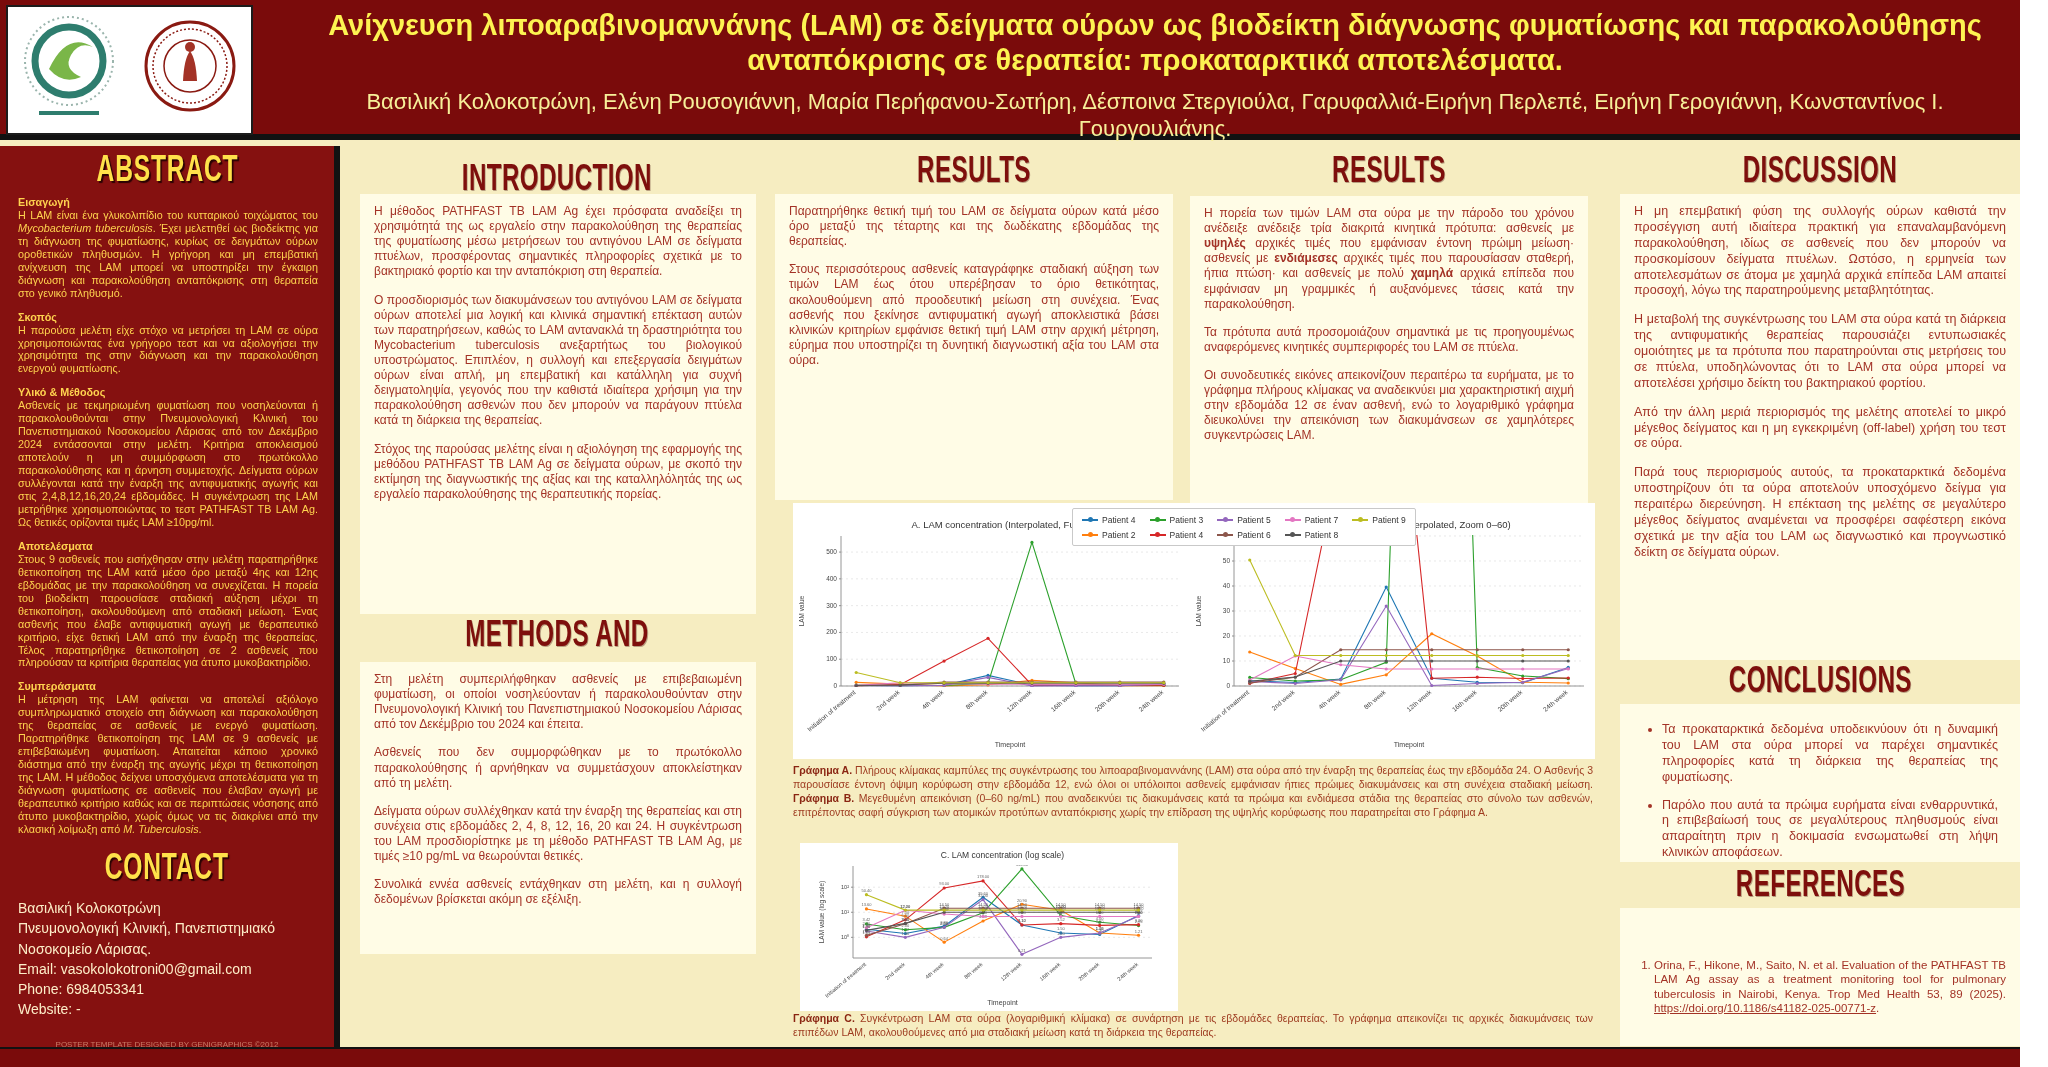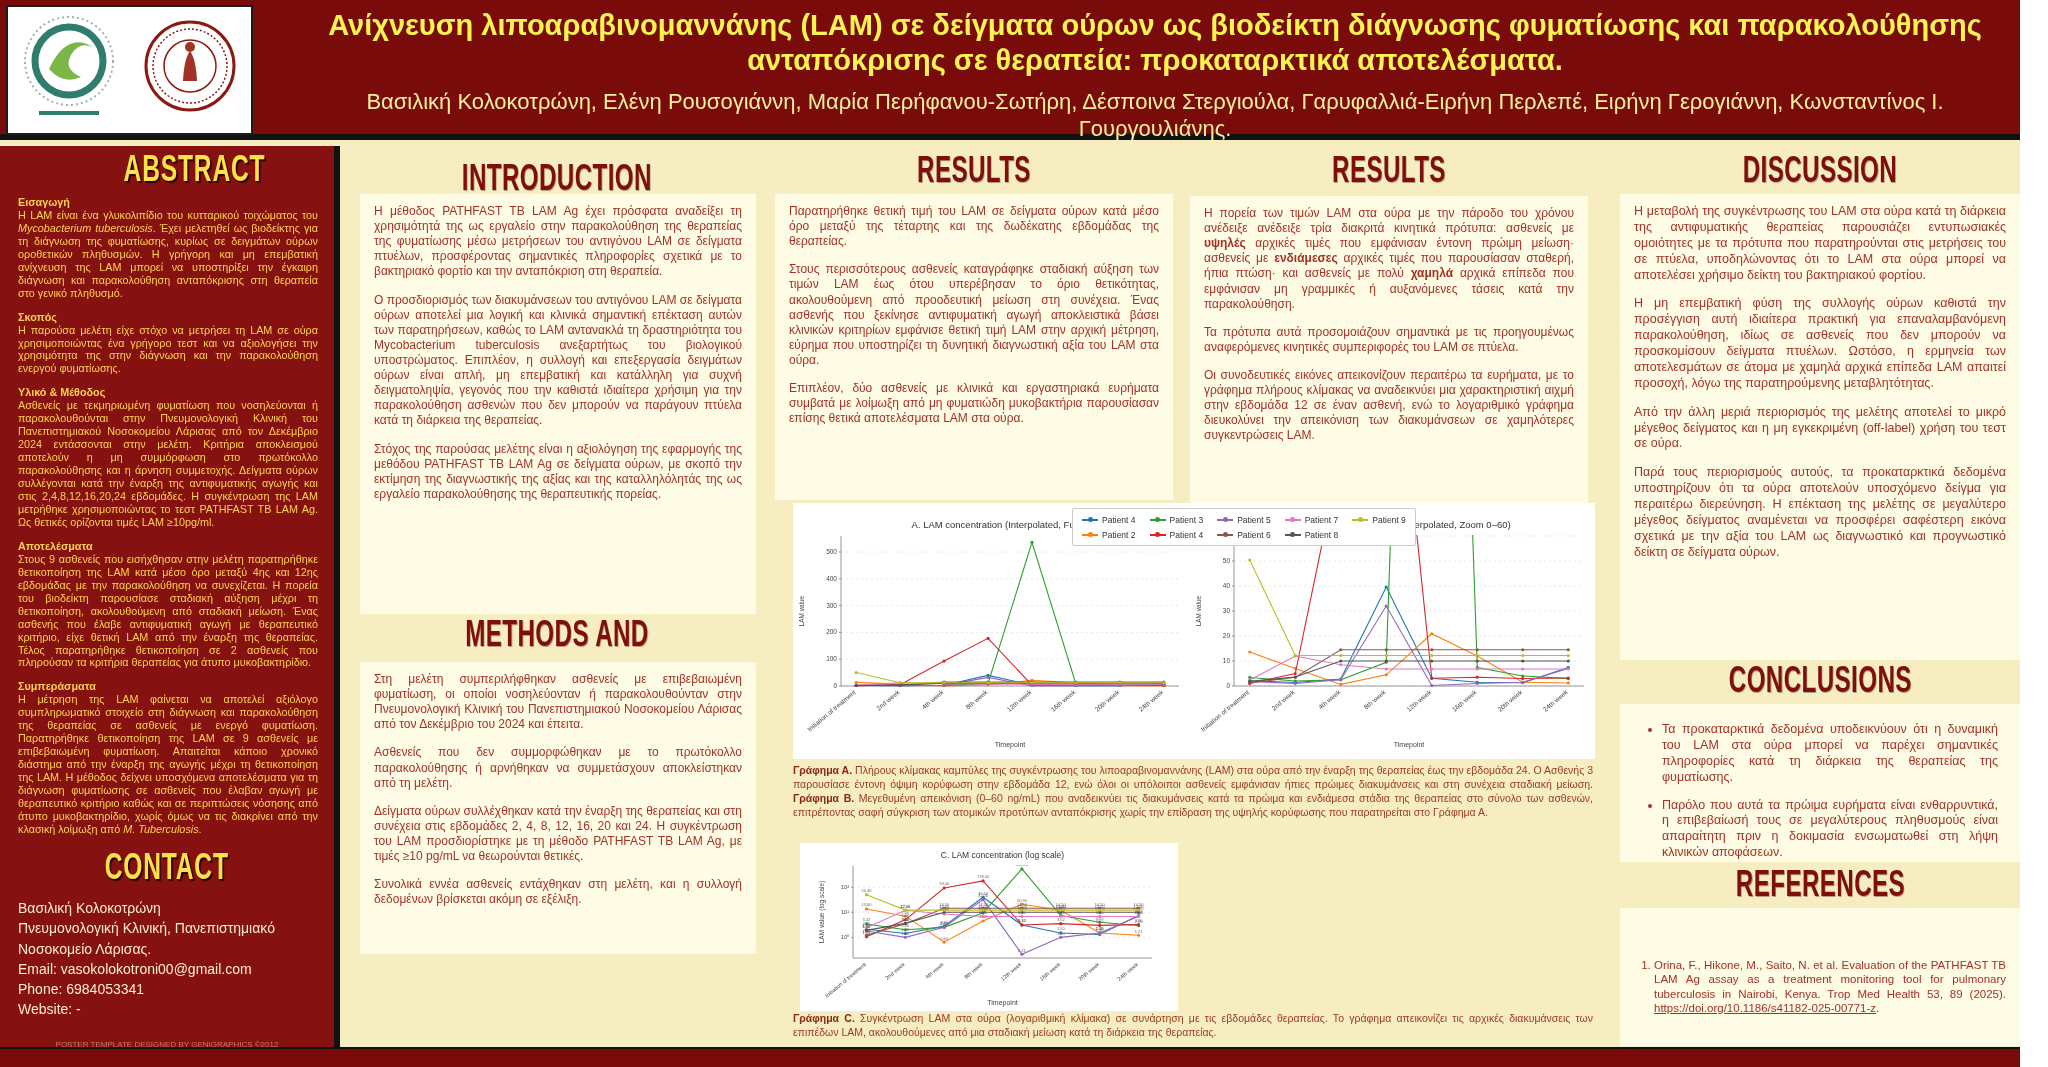--- a/index.html
+++ b/index.html
@@ -85,21 +85,21 @@
         <circle cx="50" cy="55" r="44" fill="none" stroke="#8a1a12" stroke-width="3"></circle>
         <circle cx="50" cy="55" r="37" fill="none" stroke="#8a1a12" stroke-width="1.5" stroke-dasharray="2,2"></circle>
         <circle cx="50" cy="55" r="26" fill="none" stroke="#8a1a12" stroke-width="1.5"></circle>
         <path d="M43 70 Q44 48 50 40 Q56 48 57 70 Z" fill="#a33226"></path>
         <circle cx="50" cy="36" r="5" fill="#a33226"></circle>
       </svg>
     </span>
   </div>
 
   <div id="left-col">
-    <div class="dark-head" style="position:absolute;top:6px;padding-left:27px;">
+    <div class="dark-head" style="position:absolute;top:6px;">
       <span>ABSTRACT</span>
     </div>
     <div id="abstract-body">
       <div class="abs-sec">
         <div class="abs-sec-title">Εισαγωγή</div>
         <div>Η LAM είναι ένα γλυκολιπίδιο του κυτταρικού τοιχώματος του <i>Mycobacterium tuberculosis</i>. Έχει μελετηθεί ως βιοδείκτης για τη διάγνωση της φυματίωσης, κυρίως σε δειγμάτων ούρων οροθετικών πληθυσμών. Η γρήγορη και μη επεμβατική ανίχνευση της LAM μπορεί να υποστηρίξει την έγκαιρη διάγνωση και παρακολούθηση ανταπόκρισης στη θεραπεία στο γενικό πληθυσμό.</div>
       </div>
       <div class="abs-sec">
         <div class="abs-sec-title">Σκοπός</div>
         <div>Η παρούσα μελέτη είχε στόχο να μετρήσει τη LAM σε ούρα χρησιμοποιώντας ένα γρήγορο τεστ και να αξιολογήσει την χρησιμότητα της στην διάγνωση και την παρακολούθηση ενεργού φυματίωσης.</div>
@@ -144,21 +144,20 @@
     <p>Στη μελέτη συμπεριλήφθηκαν ασθενείς με επιβεβαιωμένη φυματίωση, οι οποίοι νοσηλεύονταν ή παρακολουθούνταν στην Πνευμονολογική Κλινική του Πανεπιστημιακού Νοσοκομείου Λάρισας από τον Δεκέμβριο του 2024 και έπειτα.</p>
     <p>Ασθενείς που δεν συμμορφώθηκαν με το πρωτόκολλο παρακολούθησης ή αρνήθηκαν να συμμετάσχουν αποκλείστηκαν από τη μελέτη.</p>
     <p>Δείγματα ούρων συλλέχθηκαν κατά την έναρξη της θεραπείας και στη συνέχεια στις εβδομάδες 2, 4, 8, 12, 16, 20 και 24. Η συγκέντρωση του LAM προσδιορίστηκε με τη μέθοδο PATHFAST TB LAM Ag, με τιμές ≥10 pg/mL να θεωρούνται θετικές.</p>
     <p>Συνολικά εννέα ασθενείς εντάχθηκαν στη μελέτη, και η συλλογή δεδομένων βρίσκεται ακόμη σε εξέλιξη.</p>
   </div>
 
   <div class="sec-head" style="left:767px;top:152px;width:413px;"><span>RESULTS</span></div>
   <div class="panel" id="resL-panel" style="left:775px;top:194px;width:398px;height:306px;">
     <p>Παρατηρήθηκε θετική τιμή του LAM σε δείγματα ούρων κατά μέσο όρο μεταξύ της τέταρτης και της δωδέκατης εβδομάδας της θεραπείας.</p>
     <p>Στους περισσότερους ασθενείς καταγράφηκε σταδιακή αύξηση των τιμών LAM έως ότου υπερέβησαν το όριο θετικότητας, ακολουθούμενη από προοδευτική μείωση στη συνέχεια. Ένας ασθενής που ξεκίνησε αντιφυματική αγωγή αποκλειστικά βάσει κλινικών κριτηρίων εμφάνισε θετική τιμή LAM στην αρχική μέτρηση, εύρημα που υποστηρίζει τη δυνητική διαγνωστική αξία του LAM στα ούρα.</p>
-    <p>Επιπλέον, δύο ασθενείς με κλινικά και εργαστηριακά ευρήματα συμβατά με λοίμωξη από μη φυματιώδη μυκοβακτήρια παρουσίασαν επίσης θετικά αποτελέσματα LAM στα ούρα.</p>
   </div>
 
   <div class="sec-head" style="left:1182px;top:152px;width:413px;"><span>RESULTS</span></div>
   <div class="panel" id="resR-panel" style="left:1190px;top:196px;width:398px;height:312px;">
     <p>Η πορεία των τιμών LAM στα ούρα με την πάροδο του χρόνου ανέδειξε ανέδειξε τρία διακριτά κινητικά πρότυπα: ασθενείς με <b>υψηλές</b> αρχικές τιμές που εμφάνισαν έντονη πρώιμη μείωση· ασθενείς με <b>ενδιάμεσες</b> αρχικές τιμές που παρουσίασαν σταθερή, ήπια πτώση· και ασθενείς με πολύ <b>χαμηλά</b> αρχικά επίπεδα που εμφάνισαν μη γραμμικές ή αυξανόμενες τάσεις κατά την παρακολούθηση.</p>
     <p>Τα πρότυπα αυτά προσομοιάζουν σημαντικά με τις προηγουμένως αναφερόμενες κινητικές συμπεριφορές του LAM σε πτύελα.</p>
     <p>Οι συνοδευτικές εικόνες απεικονίζουν περαιτέρω τα ευρήματα, με το γράφημα πλήρους κλίμακας να αναδεικνύει μια χαρακτηριστική αιχμή στην εβδομάδα 12 σε έναν ασθενή, ενώ το λογαριθμικό γράφημα διευκολύνει την απεικόνιση των διακυμάνσεων σε χαμηλότερες συγκεντρώσεις LAM.</p>
   </div>
 
   <div id="fig-ab"></div>
@@ -644,22 +643,22 @@
         <circle cx="284.675" cy="64.10019520785988" r="1.6" fill="#bcbd22"></circle>
         <text x="284.675" y="61.50019520785988" text-anchor="middle" font-size="4" fill="#666" font-family="Liberation Sans,sans-serif">12.20</text>
         <circle cx="323.545" cy="64.10019520785988" r="1.6" fill="#bcbd22"></circle>
         <text x="323.545" y="61.50019520785988" text-anchor="middle" font-size="4" fill="#666" font-family="Liberation Sans,sans-serif">12.20</text>
       </g>
     </svg>
   <div class="caption" style="left:793px;top:1012px;"><b>Γράφημα C.</b> Συγκέντρωση LAM στα ούρα (λογαριθμική κλίμακα) σε συνάρτηση με τις εβδομάδες θεραπείας. Το γράφημα απεικονίζει τις αρχικές διακυμάνσεις των επιπέδων LAM, ακολουθούμενες από μια σταδιακή μείωση κατά τη διάρκεια της θεραπείας.</div>
 
   <div class="sec-head" style="left:1600px;top:152px;width:440px;"><span>DISCUSSION</span></div>
   <div class="panel" id="disc-panel" style="left:1620px;top:194px;width:400px;height:466px;">
+    <p>Η μη επεμβατική φύση της συλλογής ούρων καθιστά την προσέγγιση αυτή ιδιαίτερα πρακτική για επαναλαμβανόμενη παρακολούθηση, ιδίως σε ασθενείς που δεν μπορούν να προσκομίσουν δείγματα πτυέλων. Ωστόσο, η ερμηνεία των αποτελεσμάτων σε άτομα με χαμηλά αρχικά επίπεδα LAM απαιτεί προσοχή, λόγω της παρατηρούμενης μεταβλητότητας.</p>
     <p>Η μεταβολή της συγκέντρωσης του LAM στα ούρα κατά τη διάρκεια της αντιφυματικής θεραπείας παρουσιάζει εντυπωσιακές ομοιότητες με τα πρότυπα που παρατηρούνται στις μετρήσεις του σε πτύελα, υποδηλώνοντας ότι το LAM στα ούρα μπορεί να αποτελέσει χρήσιμο δείκτη του βακτηριακού φορτίου.</p>
-    <p>Η μη επεμβατική φύση της συλλογής ούρων καθιστά την προσέγγιση αυτή ιδιαίτερα πρακτική για επαναλαμβανόμενη παρακολούθηση, ιδίως σε ασθενείς που δεν μπορούν να προσκομίσουν δείγματα πτυέλων. Ωστόσο, η ερμηνεία των αποτελεσμάτων σε άτομα με χαμηλά αρχικά επίπεδα LAM απαιτεί προσοχή, λόγω της παρατηρούμενης μεταβλητότητας.</p>
     <p>Από την άλλη μεριά περιορισμός της μελέτης αποτελεί το μικρό μέγεθος δείγματος και η μη εγκεκριμένη (off-label) χρήση του τεστ σε ούρα.</p>
     <p>Παρά τους περιορισμούς αυτούς, τα προκαταρκτικά δεδομένα υποστηρίζουν ότι τα ούρα αποτελούν υποσχόμενο δείγμα για περαιτέρω διερεύνηση. Η επέκταση της μελέτης σε μεγαλύτερο μέγεθος δείγματος αναμένεται να προσφέρει σαφέστερη εικόνα σχετικά με την αξία του LAM ως διαγνωστικό και προγνωστικό δείκτη σε δείγματα ούρων.</p>
   </div>
   <div class="sec-head" style="left:1600px;top:662px;width:440px;"><span>CONCLUSIONS</span></div>
   <div class="panel" id="conc-panel" style="left:1620px;top:704px;width:400px;height:158px;">
     <ul>
       <li>Τα προκαταρκτικά δεδομένα υποδεικνύουν ότι η δυναμική του LAM στα ούρα μπορεί να παρέχει σημαντικές πληροφορίες κατά τη διάρκεια της θεραπείας της φυματίωσης.</li>
       <li>Παρόλο που αυτά τα πρώιμα ευρήματα είναι ενθαρρυντικά, η επιβεβαίωσή τους σε μεγαλύτερους πληθυσμούς είναι απαραίτητη πριν η δοκιμασία ενσωματωθεί στη λήψη κλινικών αποφάσεων.</li>
     </ul>
   </div>

